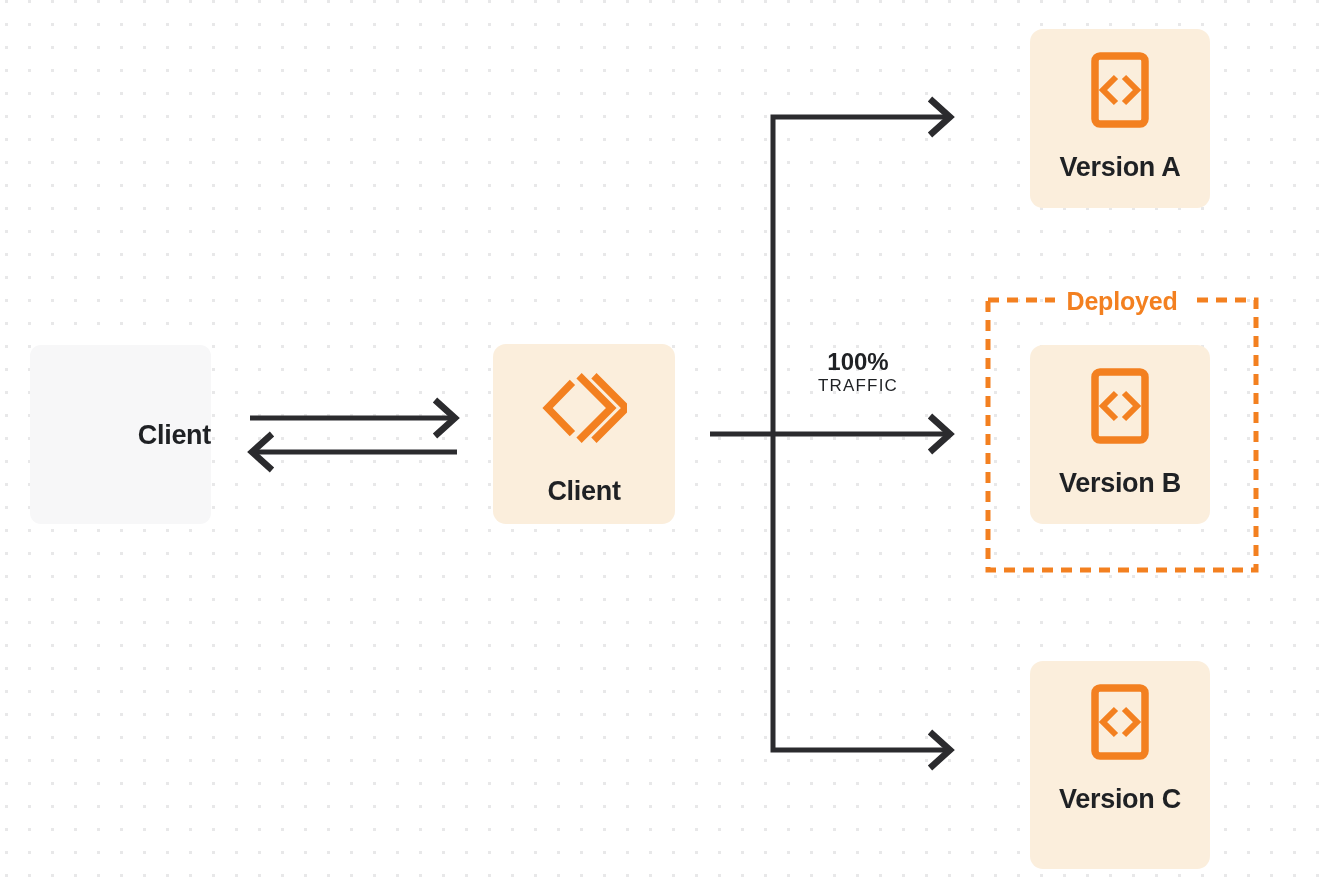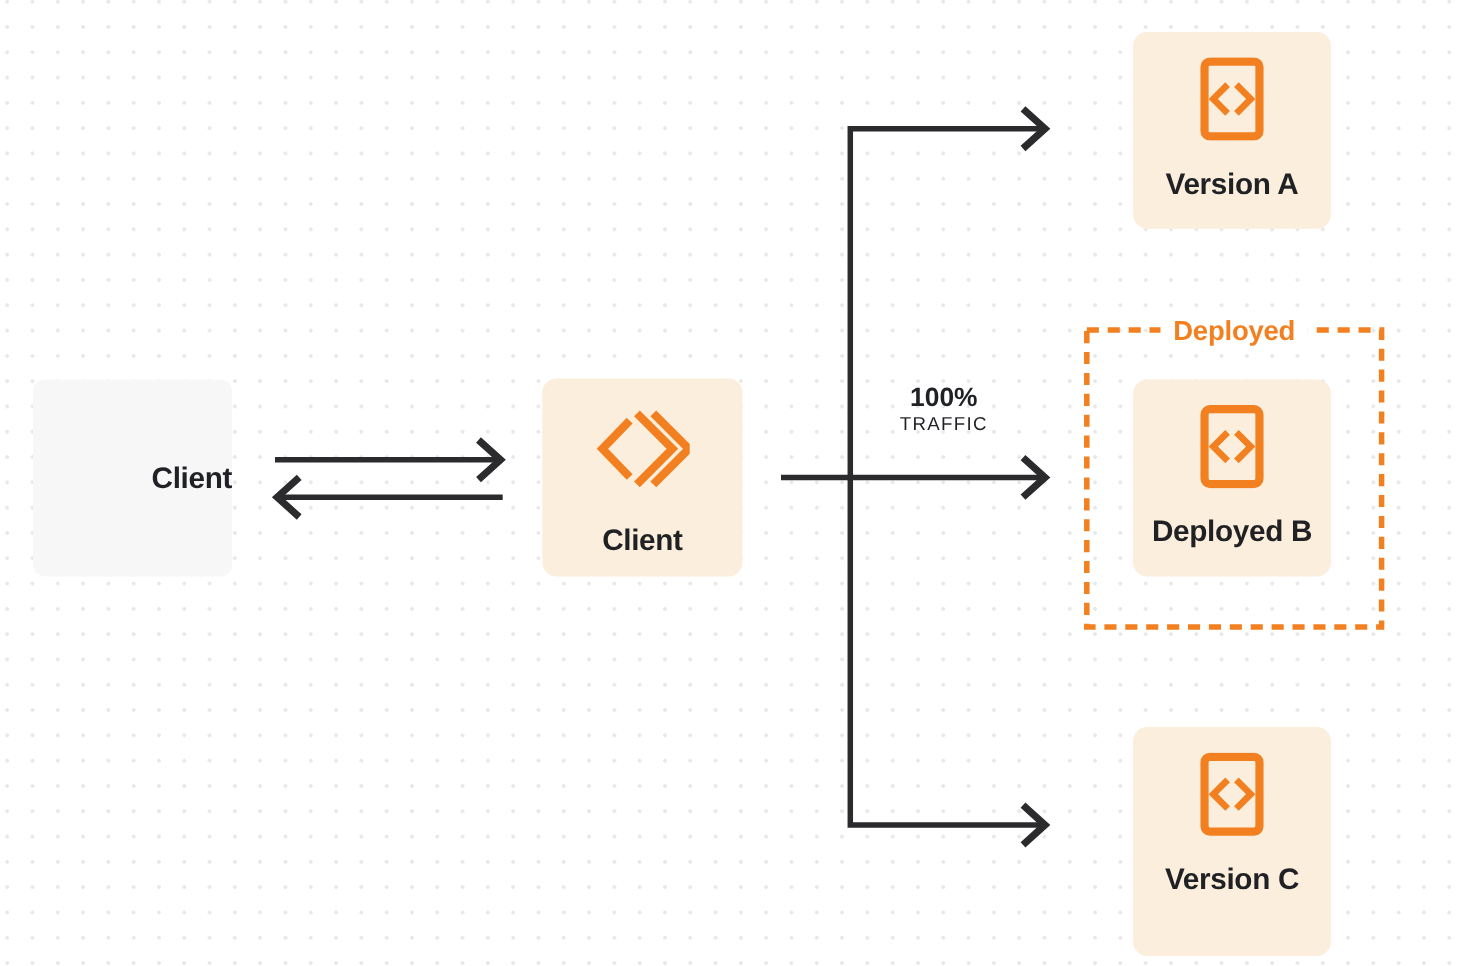--- a/index.html
+++ b/index.html
@@ -110,21 +110,21 @@
     </svg>
     <span class="node-label">Version A</span>
   </div>
 
   <div class="node cream col" style="left:1030px;top:345px;width:180px;height:179px;">
     <svg class="doc-icon icon-stroke" viewBox="0 0 58 76" aria-hidden="true">
       <rect x="4" y="4" width="50" height="68" rx="5" stroke-width="7.5"></rect>
       <polyline points="25,25 12,38 25,51" stroke-width="6"></polyline>
       <polyline points="33,25 46,38 33,51" stroke-width="6"></polyline>
     </svg>
-    <span class="node-label">Deployed B</span>
+    <span class="node-label">Version B</span>
   </div>
 
   <div class="node cream col" style="left:1030px;top:661px;width:180px;height:208px;">
     <svg class="doc-icon icon-stroke" viewBox="0 0 58 76" aria-hidden="true">
       <rect x="4" y="4" width="50" height="68" rx="5" stroke-width="7.5"></rect>
       <polyline points="25,25 12,38 25,51" stroke-width="6"></polyline>
       <polyline points="33,25 46,38 33,51" stroke-width="6"></polyline>
     </svg>
     <span class="node-label">Version C</span>
   </div>

